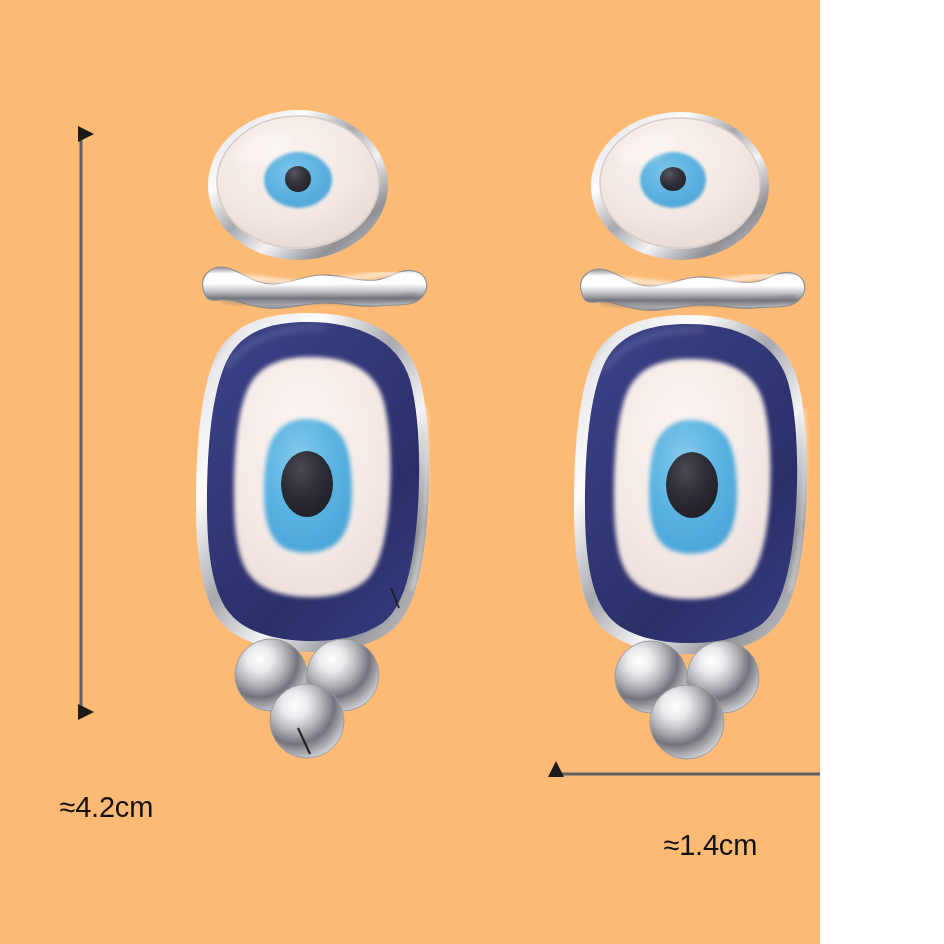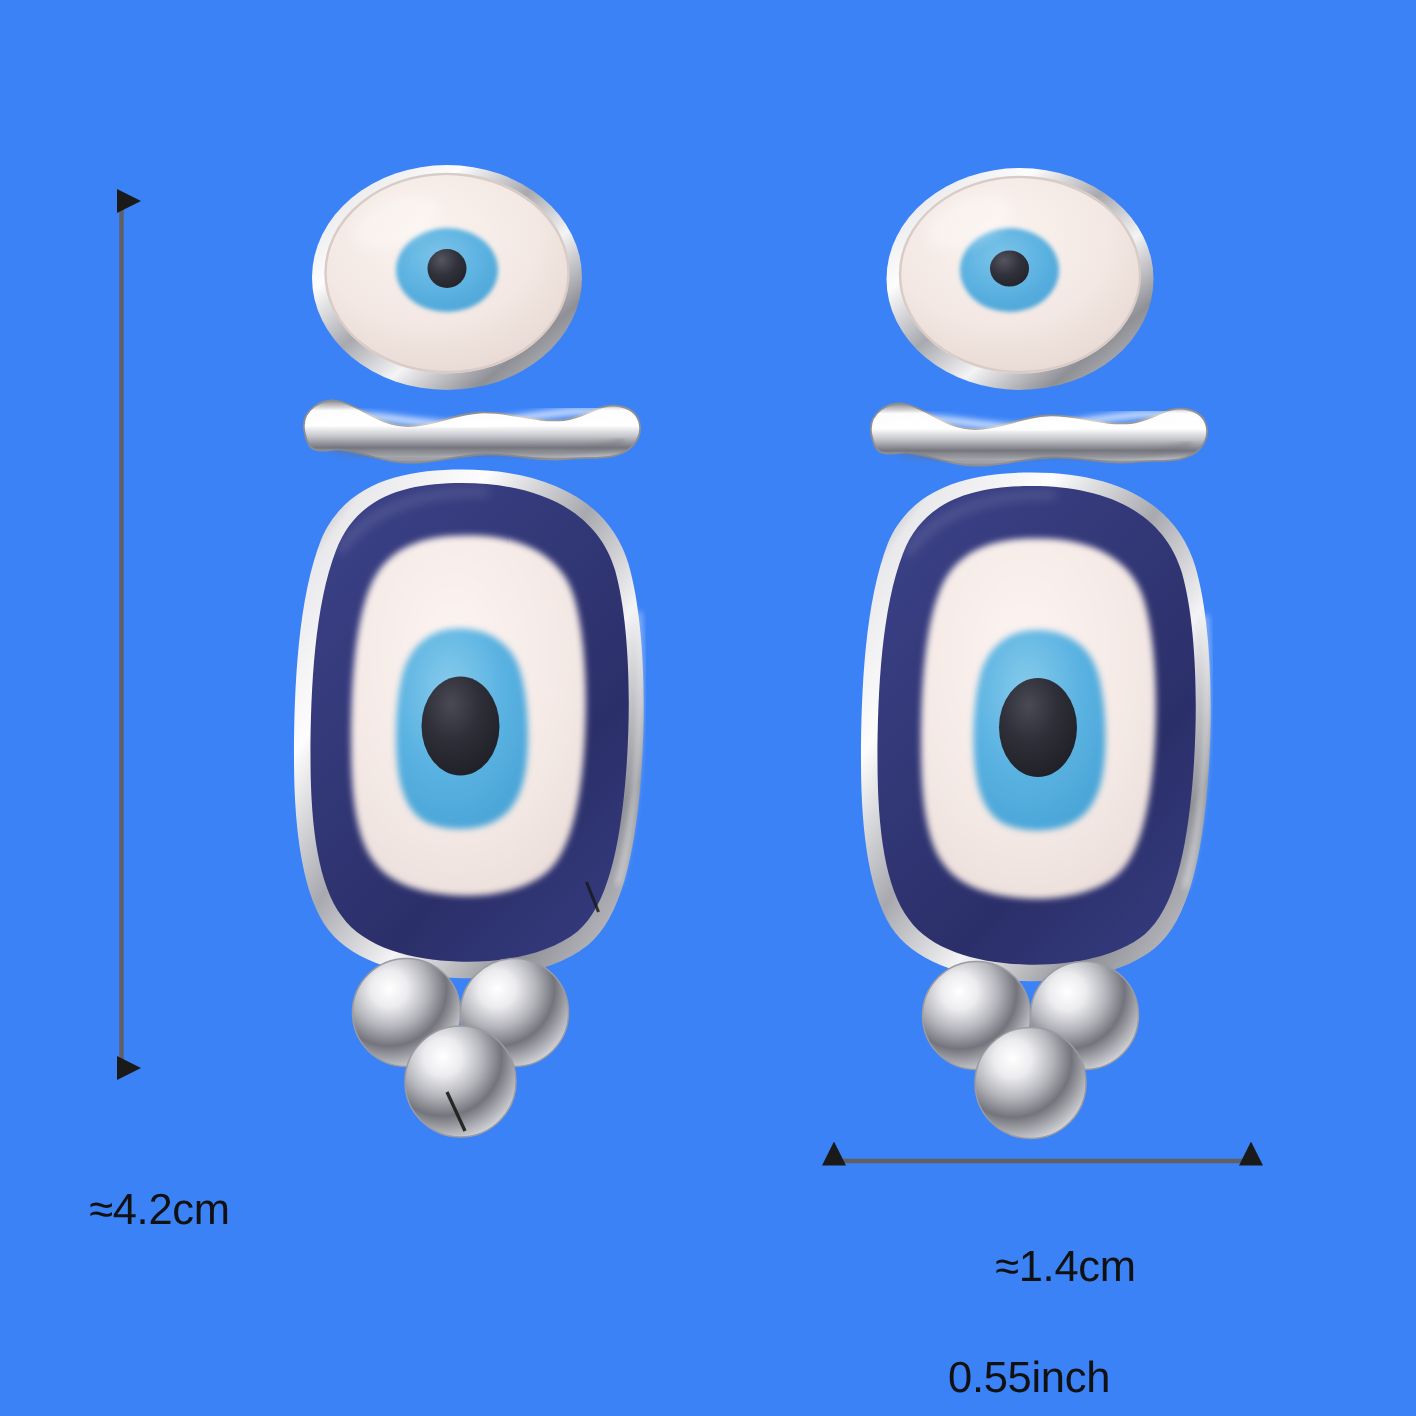--- a/index.html
+++ b/index.html
@@ -6,23 +6,23 @@
   html, body {
     margin: 0;
     padding: 0;
     background: #ffffff;
   }
   body {
     font-family: "Liberation Sans", sans-serif;
   }
   #stage {
     position: relative;
-    width: 944px;
+    width: 820px;
     height: 944px;
-    background: #3b82f6;
+    background: #fdba74;
     overflow: hidden;
   }
 
   
   .dim-label {
     position: absolute;
     color: #111111;
     font-family: "Liberation Sans", sans-serif;
     font-size: 29px;
     line-height: 37px;
@@ -78,21 +78,20 @@
       </marker>
       <marker id="aw-r" markerWidth="16" markerHeight="16" refX="8" refY="13" orient="auto" markerUnits="userSpaceOnUse">
         <path d="M8 0 L16 16 L0 16 Z" fill="#1a1a1a"></path>
       </marker>
     </defs>
     <line x1="16" y1="19" x2="294" y2="19" stroke="#5f6066" stroke-width="3" marker-start="url(#aw-l)" marker-end="url(#aw-r)"></line>
   </svg>
 
   <div id="width-label" class="dim-label">
     <span>≈1.4cm</span>
-    <span class="l2">0.55inch</span>
   </div>
 
   <svg width="0" height="0" style="position:absolute" aria-hidden="true">
     <defs>
 
       <linearGradient id="g-silver-rim" x1="0" y1="0" x2="1" y2="1">
         <stop offset="0%" stop-color="#6f7077"></stop>
         <stop offset="12%" stop-color="#e9e9ec"></stop>
         <stop offset="28%" stop-color="#fdfdfd"></stop>
         <stop offset="46%" stop-color="#a8a9af"></stop>

